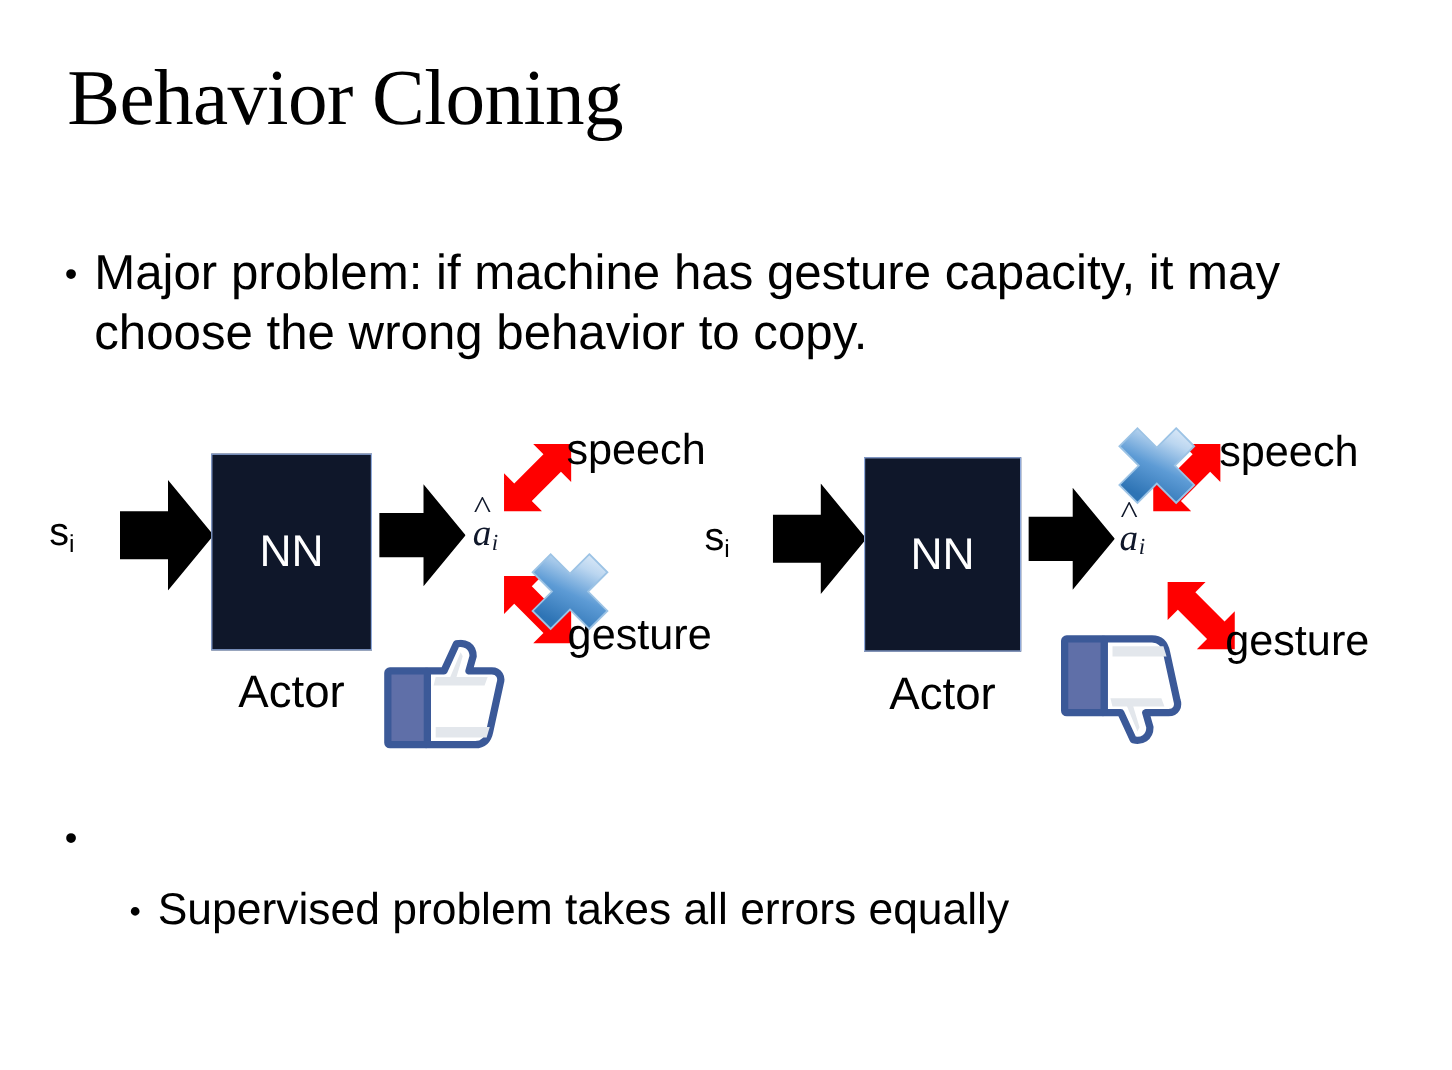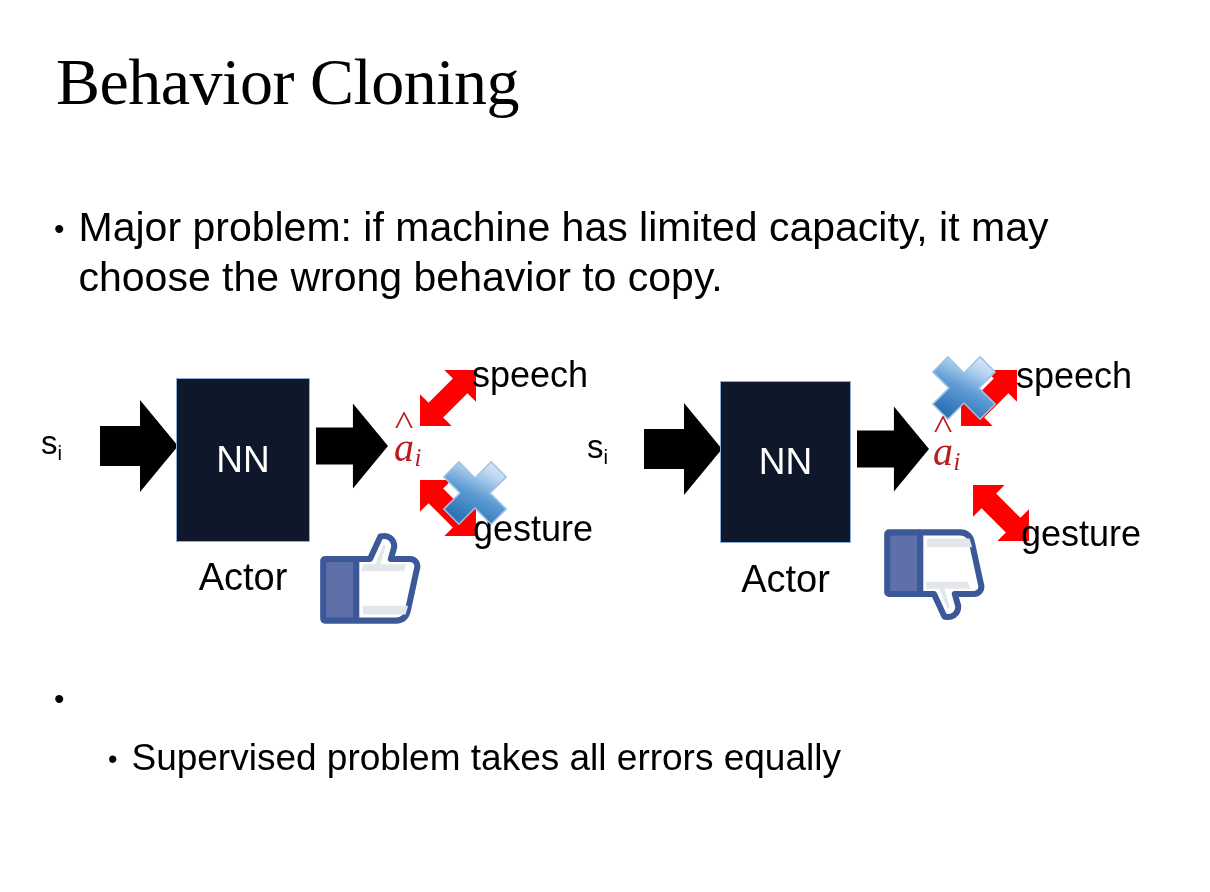--- a/index.html
+++ b/index.html
@@ -94,22 +94,22 @@
     font-size: 0.62em;
     vertical-align: baseline;
     position: relative;
     top: 0.28em;
   }
 
   .action-label {
     position: absolute;
     font-family: "Liberation Serif", serif;
     font-style: italic;
-    font-size: 40px;
-    color: #b91c1c;
+    font-size: 31px;
+    color: #0f172a;
     white-space: nowrap;
     line-height: 1;
   }
   .action-label .hat {
     position: relative;
     display: inline-block;
   }
   .action-label .hat::before {
     content: "\005E";
     position: absolute;
@@ -141,21 +141,21 @@
 </style>
 </head>
 <body>
 
 <div id="slide">
 
   <div id="slide-title">Behavior Cloning</div>
 
   <div class="bullet-row" id="bullet-1">
     <span class="bullet-dot">•</span>
-    <span class="bullet-text">Major problem: if machine has limited capacity, it may choose the wrong behavior to copy.</span>
+    <span class="bullet-text">Major problem: if machine has gesture capacity, it may choose the wrong behavior to copy.</span>
   </div>
 
   <div class="diagram">
 
     <div class="state-label" style="left:41px; top:424px;">
       <span>s</span><sub>i</sub>
     </div>
 
     <svg class="black-arrow" style="left:100px; top:400px;" width="78" height="92" viewBox="0 0 78 92">
       <polygon points="0,26 40,26 40,0 78,46 40,92 40,66 0,66" fill="#000000"></polygon>

